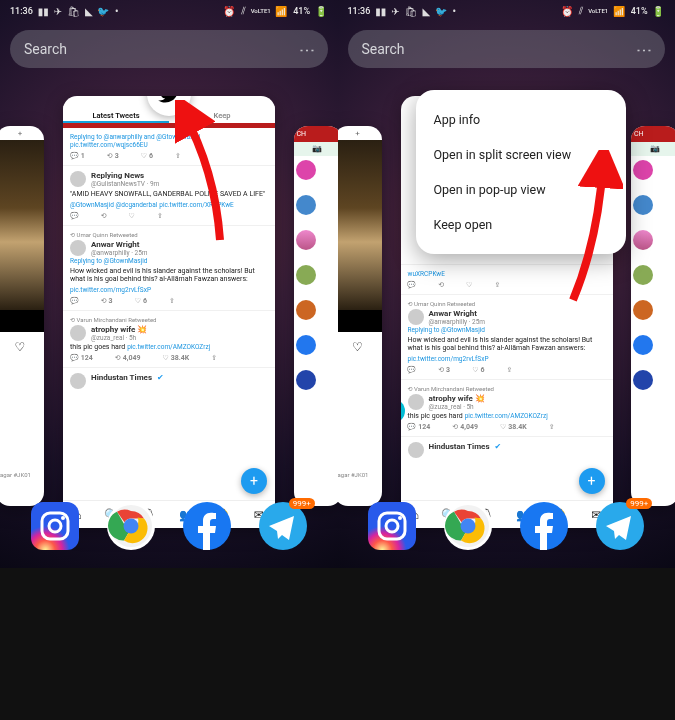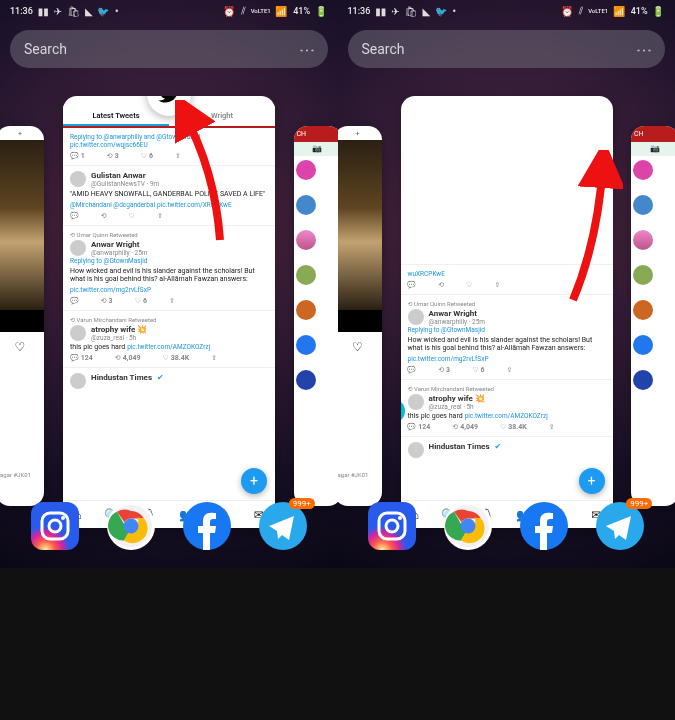--- a/index.html
+++ b/index.html
@@ -69,21 +69,21 @@
     font-size: 8px; color:#333;
   }
   .appicon {
     position:absolute; left:50%; top:-24px; transform:translateX(-50%);
     width:44px; height:44px; border-radius:50%; background:#fff;
     display:flex; align-items:center; justify-content:center;
     box-shadow:0 2px 8px rgba(0,0,0,.3);
   }
   .appicon svg { width:26px; height:26px; }
   .tabs {
-    margin-top:10px; height:22px; display:flex; border-bottom:2px solid #b91c1c;
+    margin-top:10px; height:22px; display:flex; border-bottom:5px solid #b91c1c;
     background:#fff;
   }
   .tab { flex:1; text-align:center; padding-top:5px; font-size:7.5px; font-weight:600; color:#888;}
   .tab.active { color:#111; border-bottom:2px solid #15a4de;}
   .tw { padding:5px 7px; border-bottom:1px solid #f0f0f0; position:relative;}
   .tw .reply { color:#1b95e0; font-size:6.5px;}
   .tw .link { color:#1b95e0; font-size:6.5px;}
   .tw .body { font-size:7px; color:#222; margin:2px 0;}
   .tw .meta { color:#888; font-size:6.5px;}
   .tw .row { display:flex; align-items:flex-start; gap:5px;}
@@ -197,44 +197,44 @@
     </div>
 
     <div class="card card-main">
       <div class="appicon">
         <svg viewBox="0 0 24 24">
             <path fill="#000" d="M23 5.1c-.8.4-1.6.6-2.5.7.9-.5 1.6-1.4 1.9-2.4-.8.5-1.8.9-2.7 1.1C18.9 3.6 17.8 3 16.6 3c-2.3 0-4.2 1.9-4.2 4.2 0 .3 0 .7.1 1C8.9 8 5.8 6.3 3.7 3.8c-.4.6-.6 1.4-.6 2.2 0 1.5.7 2.8 1.9 3.5-.7 0-1.4-.2-1.9-.5v.1c0 2 1.4 3.7 3.4 4.1-.4.1-.7.1-1.1.1-.3 0-.5 0-.8-.1.5 1.7 2.1 2.9 3.9 2.9-1.4 1.1-3.2 1.8-5.2 1.8H2c1.9 1.2 4.1 1.9 6.5 1.9 7.8 0 12.1-6.5 12.1-12.1v-.5c.8-.6 1.5-1.4 2.1-2.2z"></path>
           </svg>
       </div>
       <div class="tabs">
         <div class="tab active">Latest Tweets</div>
-        <div class="tab">Wright</div>
+        <div class="tab">Keep</div>
       </div>
 
       <div class="tw">
         <div class="reply">Replying to @anwarphilly and @GtownMasjid</div>
         <div class="link">pic.twitter.com/wqjsc66EU</div>
         <div class="actions">
           <span>💬 <b>1</b></span>
           <span>⟲ <b>3</b></span>
           <span>♡ <b>6</b></span>
           <span>⇪</span>
         </div>
       </div>
 
       <div class="tw">
         <div class="row">
           <div class="pfp pfp-g"></div>
           <div>
-            <b>Gulistan Anwar</b>
+            <b>Replying News</b>
             <div class="meta">@GulistanNewsTV · 9m</div>
           </div>
         </div>
         <div class="body">"AMID HEAVY SNOWFALL, GANDERBAL POLICE SAVED A LIFE"</div>
-        <span class="link">@Mirchandani @dcganderbal</span>
+        <span class="link">@GtownMasjid @dcganderbal</span>
         <span class="link">pic.twitter.com/XRCPKwE</span>
         <div class="actions">
           <span>💬</span>
           <span>⟲</span>
           <span>♡</span>
           <span>⇪</span>
         </div>
       </div>
 
       <div class="tw">
@@ -460,20 +460,26 @@
         <span>⌂</span>
         <span>🔍</span>
         <span>🎙</span>
         <span>👥</span>
         <span>🔔</span>
         <span>✉</span>
       </div>
       <div class="gcircle">Gyawun</div>
     </div>
 
+    <div class="ctxmenu" style="top:-6px;">
+      <div class="mi">App info</div>
+      <div class="mi">Open in split screen view</div>
+      <div class="mi">Open in pop-up view</div>
+      <div class="mi">Keep open</div>
+    </div>
   </div>
 
   <svg class="arrow" style="left:205px;top:150px;width:80px;height:160px">
     <defs>
         <marker id="ah2" markerWidth="8" markerHeight="8" refX="3" refY="3" orient="auto">
           <path d="M0,0 L6,3 L0,6 Z" fill="#e11"></path>
         </marker>
       </defs>
     <path d="M30,150 Q55,90 60,14" stroke="#e11" stroke-width="8" fill="none" marker-end="url(#ah2)"></path>
   </svg>

